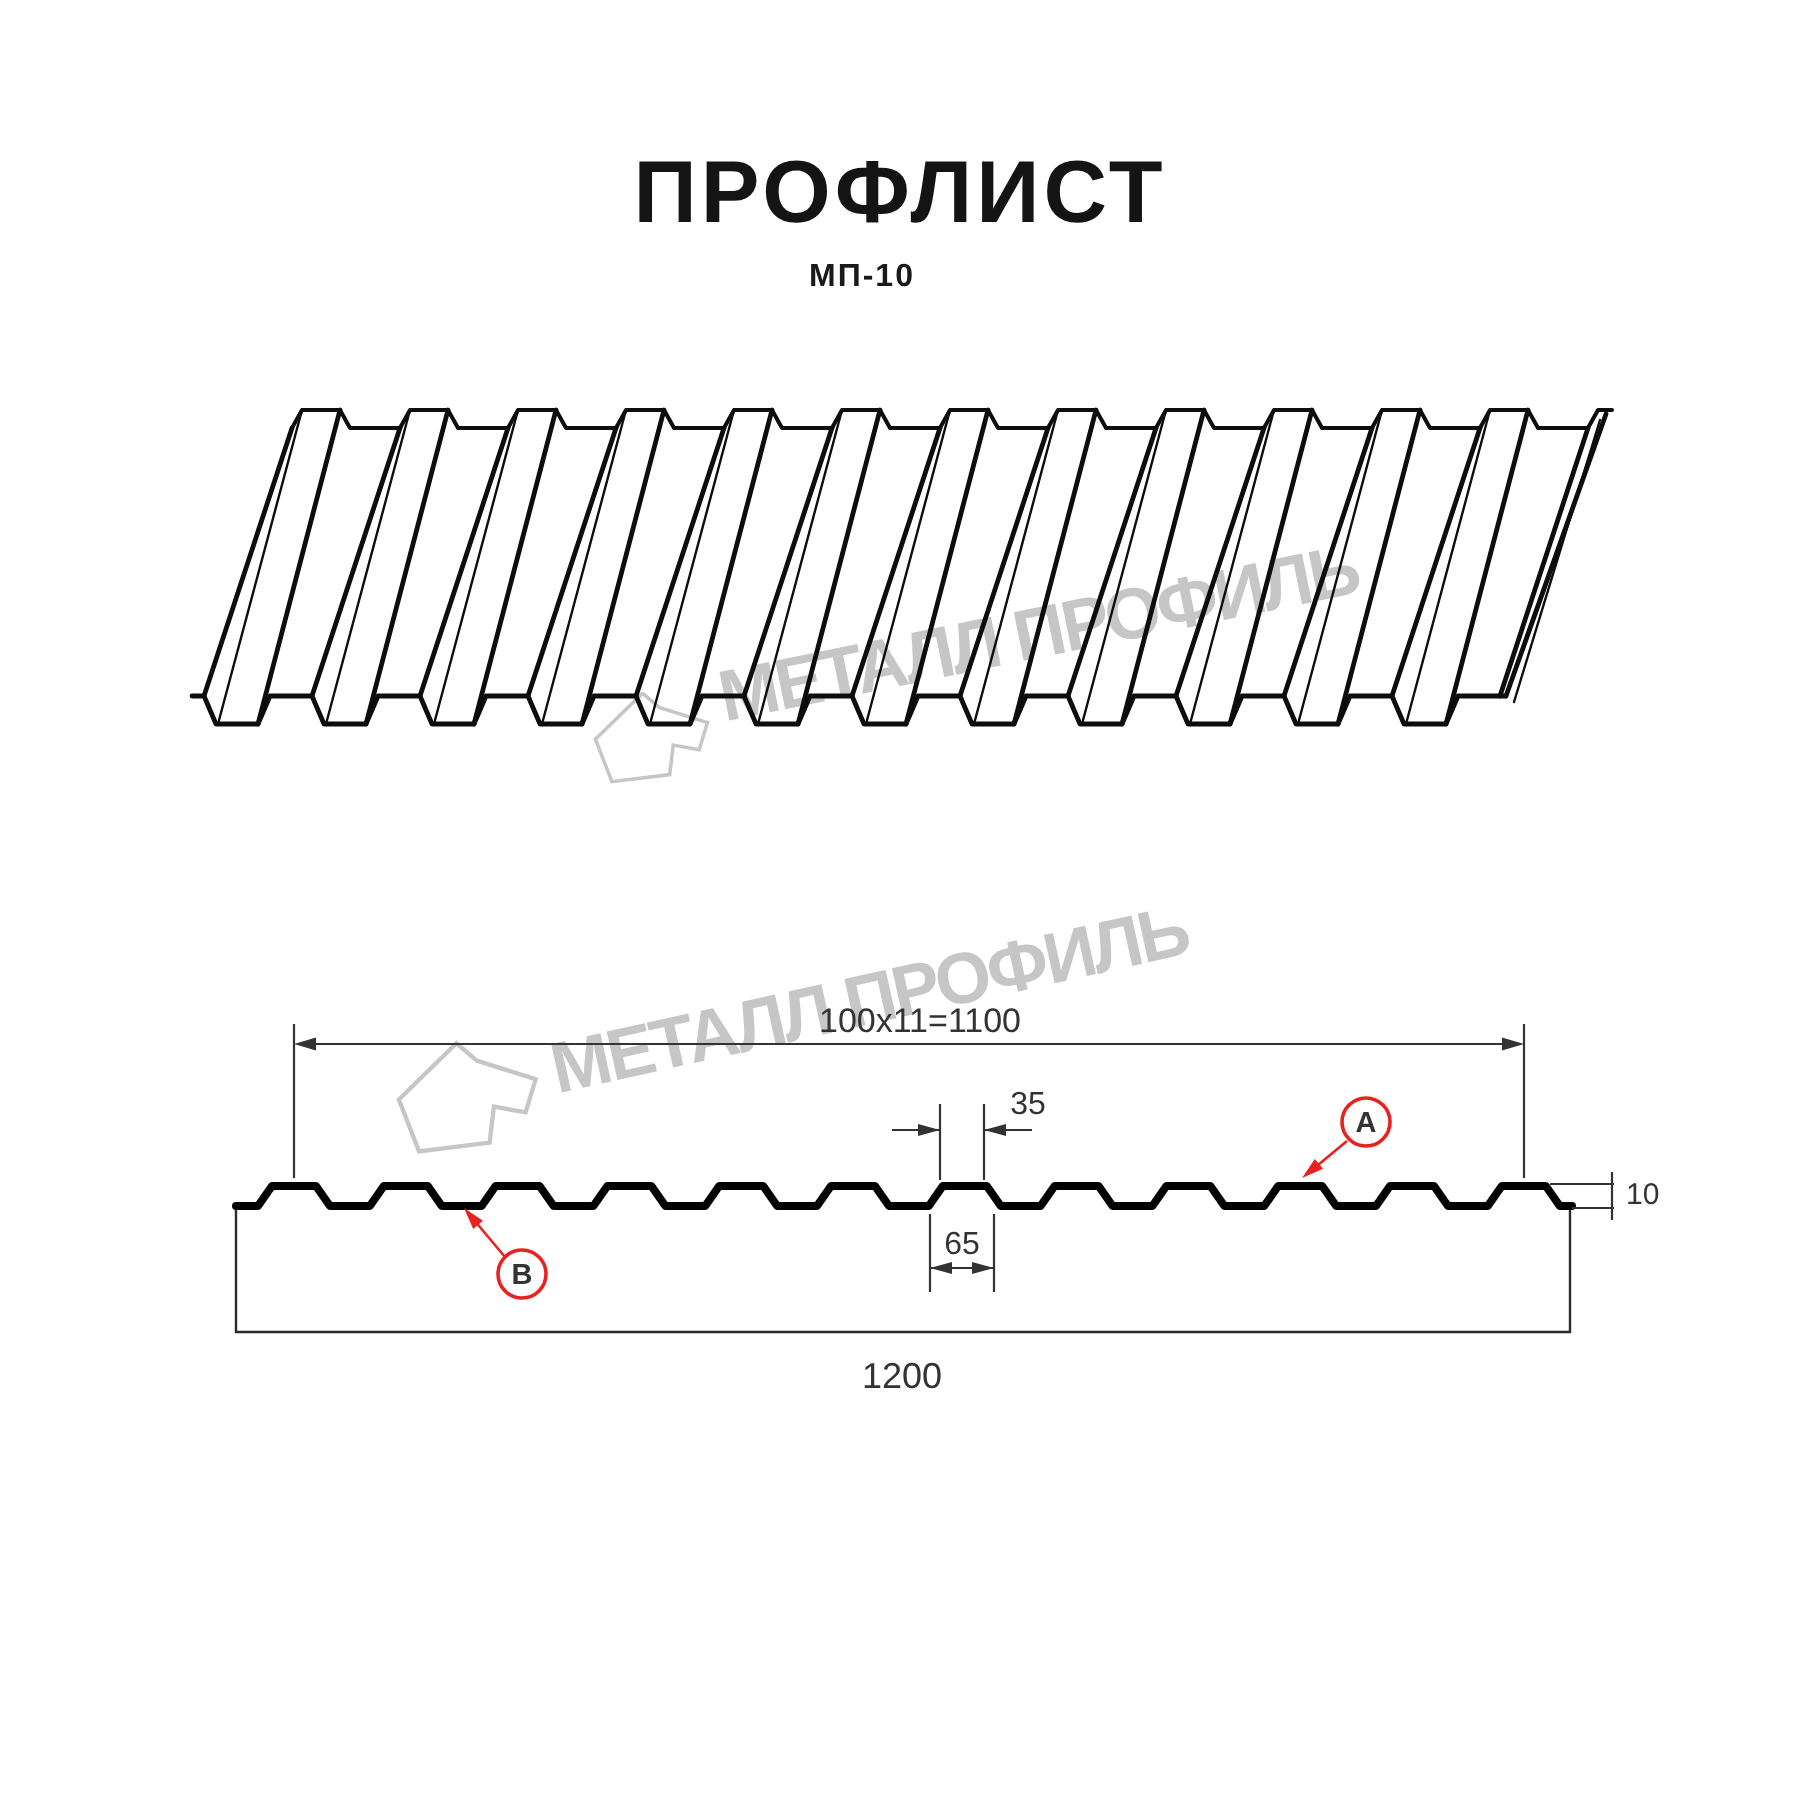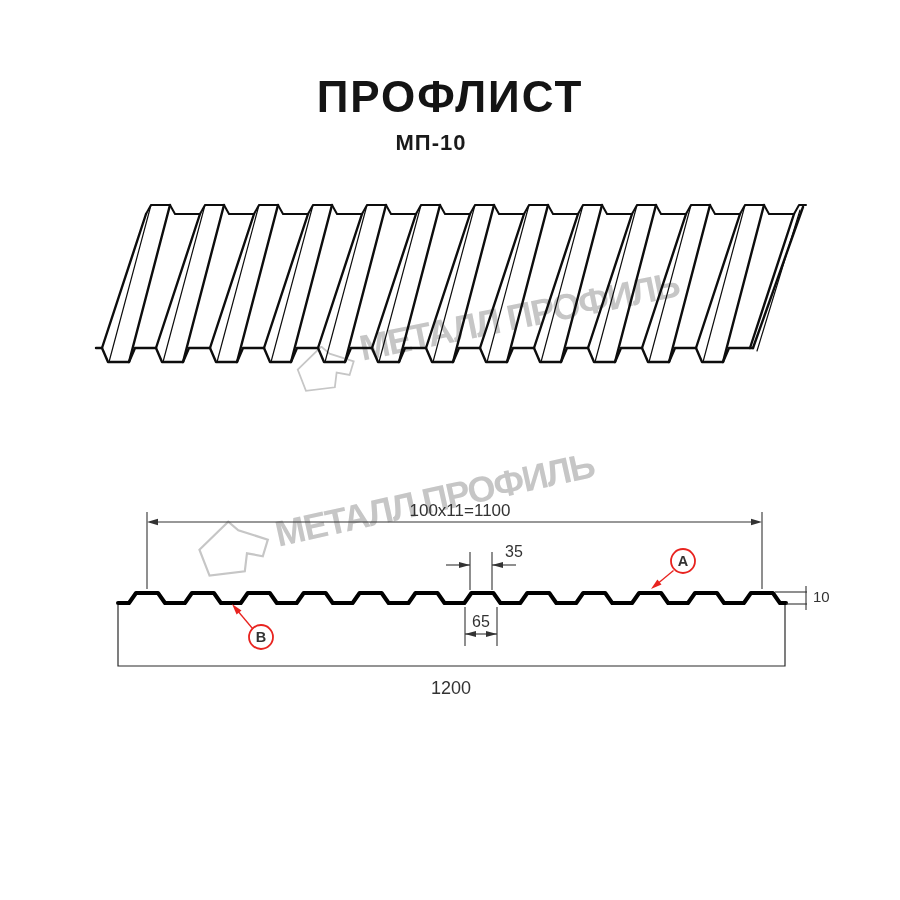--- a/index.html
+++ b/index.html
@@ -1,21 +1,21 @@
 <!DOCTYPE html>
 <html><head>
 <meta charset="utf-8">
 <style>
   html,body{margin:0;padding:0;background:#fff;}
   .page{position:relative;width:900px;height:900px;background:#ffffff;overflow:hidden;
         font-family:"Liberation Sans",sans-serif;border-radius:12px;}
   .title{position:absolute;left:0;top:72px;width:900px;text-align:center;
          font-size:44px;font-weight:800;letter-spacing:2px;color:#141414;margin:0;}
   .subtitle{position:absolute;left:0;top:130px;width:862px;text-align:center;
-         font-size:22px;font-weight:600;letter-spacing:1px;color:#1a1a1a;}
+         font-size:16px;font-weight:600;letter-spacing:1px;color:#1a1a1a;}
   .footer-note{position:absolute;left:0;top:797px;width:900px;text-align:center;
          font-size:21px;font-weight:600;letter-spacing:1px;color:#1f1f1f;}
   .wm-text{position:absolute;white-space:nowrap;color:#c6c6c6;font-weight:700;
          font-size:36px;letter-spacing:-1.5px;transform-origin:left center;}
   .wm1t{left:360px;top:328px;transform:rotate(-11.5deg);}
   .wm2t{left:276px;top:514px;transform:rotate(-12.5deg);}
   .wm-logo{position:absolute;}
   .wm1l{left:292px;top:346px;}
   .wm2l{left:198px;top:520px;}
   #drawing{position:absolute;left:0;top:0;}

